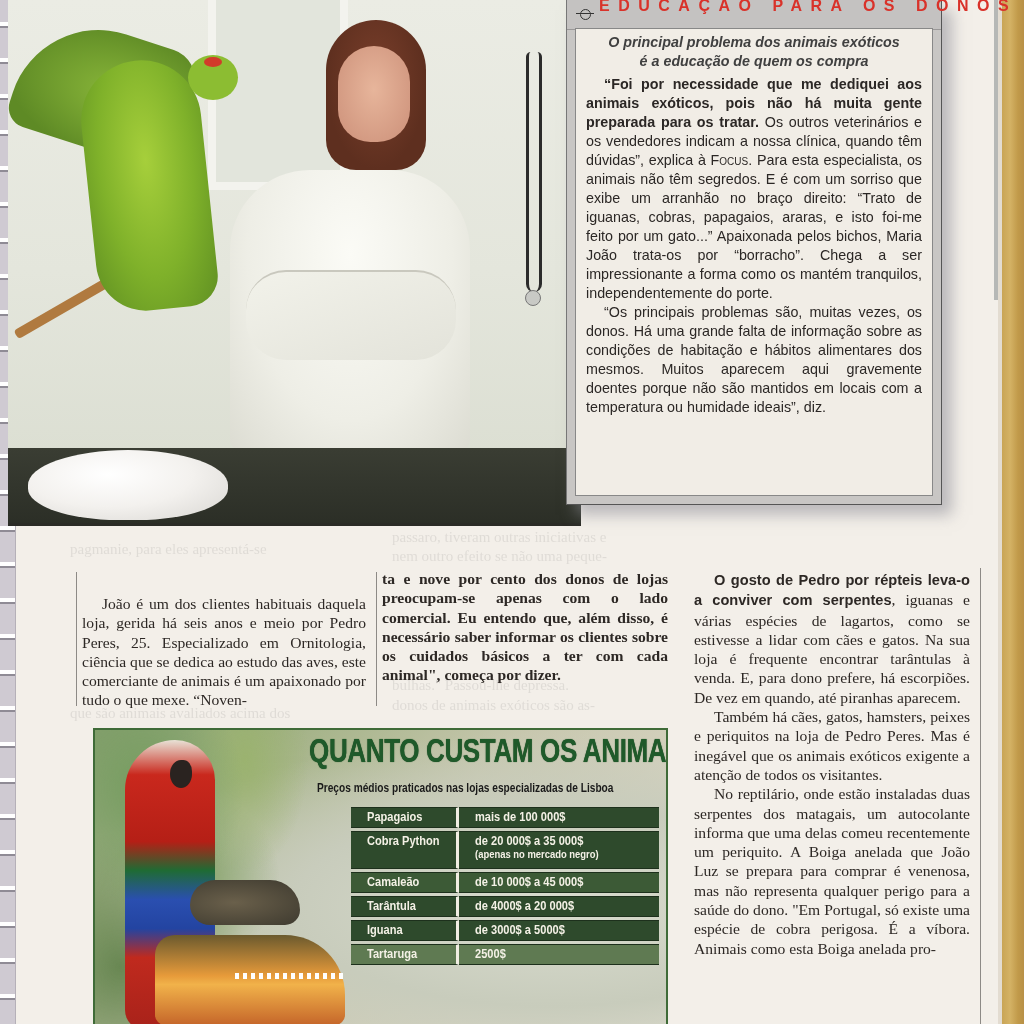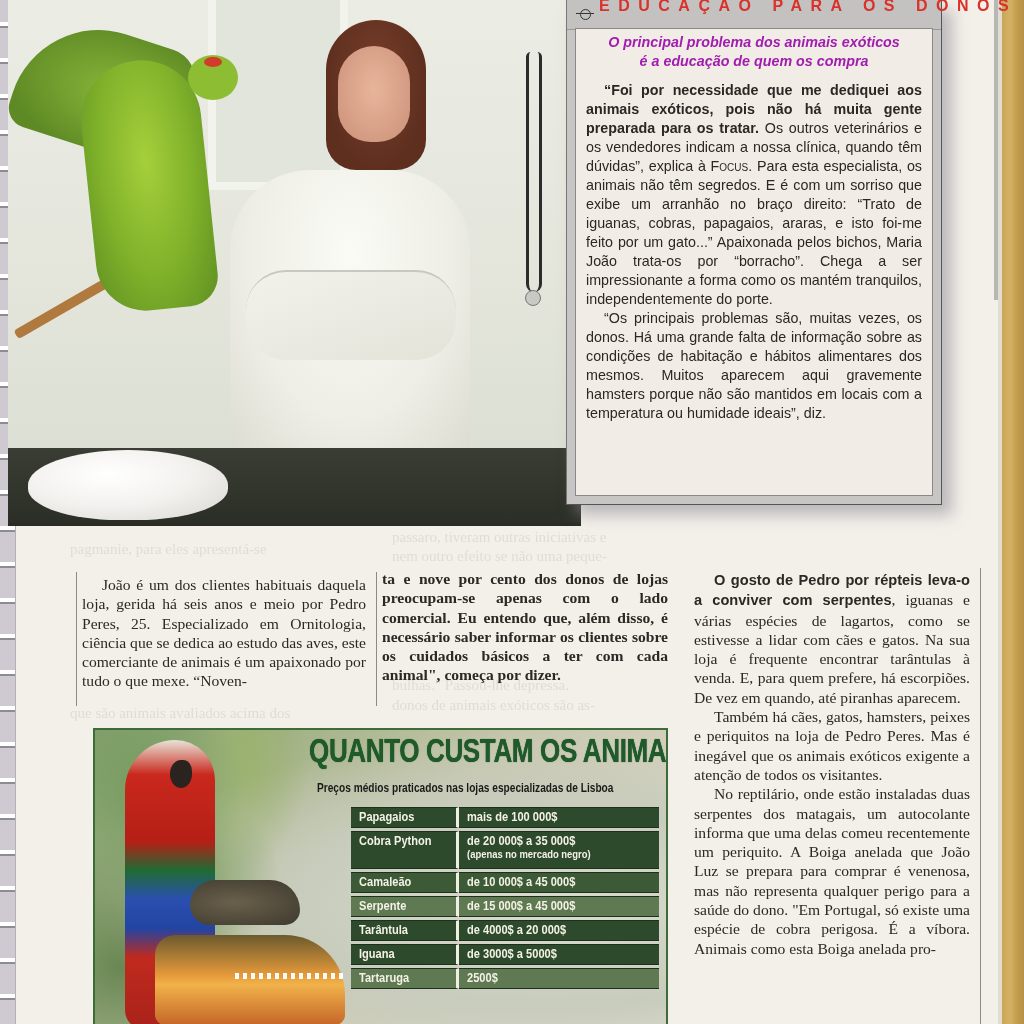--- a/index.html
+++ b/index.html
@@ -141,21 +141,21 @@
   .sidebar-box .inner {
     position: absolute; left: 8px; top: 28px; right: 8px; bottom: 8px;
     background: #f1ede6;
     border: 1px solid #888;
     padding: 4px 10px 6px 10px;
     font-family: "Liberation Sans", sans-serif;
     font-size: 14.3px; line-height: 19px; color: #2b2725;
   }
   .sidebar-box .headline {
     text-align: center; font-style: italic; font-weight: bold;
-    font-size: 14.3px; line-height: 19px; margin-bottom: 10px; color: #a21caf;
+    font-size: 14.3px; line-height: 19px; margin-bottom: 4px; color: #404040;
   }
   .sidebar-box p { text-align: justify; text-indent: 18px; }
   .sidebar-box b { font-weight: bold; }
   .smallcaps { font-variant: small-caps; }
 
   
   .ghost {
     position: absolute; color: rgba(80,80,80,0.12);
     font-family: "Liberation Serif", serif; font-size: 15px; line-height: 19px;
     white-space: nowrap;
@@ -234,21 +234,21 @@
     transform: scaleX(0.78); transform-origin: left top;
     white-space: nowrap;
   }
   .pricebox table {
     position: absolute; left: 256px; top: 74px; width: 308px;
     border-collapse: separate; border-spacing: 0 3px;
     font-family: "Liberation Sans", sans-serif; font-weight: bold;
     font-size: 13.5px; color: #f4f1e6;
   }
   .pricebox td {
-    padding: 1px 0 1px 8px; height: 21px; vertical-align: top;
+    padding: 1px 0 1px 16px; height: 21px; vertical-align: top;
     background: #2e4a2c;
     border-top: 1px solid #1d301c; border-bottom: 1px solid #1d301c;
   }
   .pricebox td.name { width: 108px; border-right: 3px solid #f0ede2; }
   .pricebox td .cond { display: inline-block; transform: scaleX(0.82); transform-origin: left center; white-space: nowrap; }
   .pricebox tr.light td { background: #5f7a52; }
   .pricebox tr.mid td { background: #3c5a36; }
   .pricebox td .note { display: block; font-size: 11.5px; }
 </style>
 </head>
@@ -287,38 +287,38 @@
   <div class="kicker-bar">
     <span class="crosshair"></span>
     <span class="kicker">EDUCAÇAO PARA OS DONOS</span>
   </div>
   <div class="inner">
     <div class="headline">
       <span>O principal problema dos animais exóticos</span><br>
       <span>é a educação de quem os compra</span>
     </div>
     <p><b>“Foi por necessidade que me dediquei aos animais exóticos, pois não há muita gente preparada para os tratar.</b><span> Os outros veterinários e os vendedores indicam a nossa clínica, quando têm dúvidas”, explica à </span><span class="smallcaps">Focus</span><span>. Para esta especialista, os animais não têm segredos. E é com um sorriso que exibe um arranhão no braço direito: “Trato de iguanas, cobras, papagaios, araras, e isto foi-me feito por um gato...” Apaixonada pelos bichos, Maria João trata-os por “borracho”. Chega a ser impressionante a forma como os mantém tranquilos, independentemente do porte.</span></p>
-    <p>“Os principais problemas são, muitas vezes, os donos. Há uma grande falta de informação sobre as condições de habitação e hábitos alimentares dos mesmos. Muitos aparecem aqui gravemente hamsters porque não são mantidos em locais com a temperatura ou humidade ideais”, diz.</p>
+    <p>“Os principais problemas são, muitas vezes, os donos. Há uma grande falta de informação sobre as condições de habitação e hábitos alimentares dos mesmos. Muitos aparecem aqui gravemente doentes porque não são mantidos em locais com a temperatura ou humidade ideais”, diz.</p>
   </div>
 </div>
 
 <div class="col-rule" style="left:76px; top:572px; height:134px;"></div>
 <div class="col-rule" style="left:376px; top:572px; height:134px;"></div>
 <div class="col-rule" style="left:980px; top:568px; height:456px;"></div>
 
-<div class="col" style="left:82px; top:575px; width:284px;">
+<div class="col" style="left:82px; top:594px; width:284px;">
   <p>João é um dos clientes habituais daquela loja, gerida há seis anos e meio por Pedro Peres, 25. Especializado em Ornitologia, ciência que se dedica ao estudo das aves, este comerciante de animais é um apaixonado por tudo o que mexe. “Noven-</p>
 </div>
 
 <div class="col" style="left:382px; top:569px; width:286px;font-weight:bold;">
   <p class="noindent">ta e nove por cento dos donos de lojas preocupam-se apenas com o lado comercial. Eu entendo que, além disso, é necessário saber informar os clientes sobre os cuidados básicos a ter com cada animal", começa por dizer.</p>
 </div>
 
 <div class="col" style="left:694px; top:570px; width:276px;">
-  <p><span class="lead">O gosto de Pedro por répteis leva-o a conviver com serpentes</span><span>, iguanas e várias espécies de lagartos, como se estivesse a lidar com cães e gatos. Na sua loja é frequente encontrar tarântulas à venda. E, para quem prefere, há escorpiões. De vez em quando, até piranhas aparecem.</span></p>
+  <p><span class="lead">O gosto de Pedro por répteis leva-o a conviver com serpentes</span><span>, iguanas e várias espécies de lagartos, como se estivesse a lidar com cães e gatos. Na sua loja é frequente encontrar tarântulas à venda. E, para dono prefere, há escorpiões. De vez em quando, até piranhas aparecem.</span></p>
   <p>Também há cães, gatos, hamsters, peixes e periquitos na loja de Pedro Peres. Mas é inegável que os animais exóticos exigente a atenção de todos os visitantes.</p>
   <p>No reptilário, onde estão instaladas duas serpentes dos matagais, um autocolante informa que uma delas comeu recentemente um periquito. A Boiga anelada que João Luz se prepara para comprar é venenosa, mas não representa qualquer perigo para a saúde do dono. "Em Portugal, só existe uma espécie de cobra perigosa. É a víbora. Animais como esta Boiga anelada pro-</p>
 </div>
 
 <div class="pricebox">
   <div class="leaves"></div>
   <div class="macaw"></div>
   <div class="chameleon"></div>
   <div class="croc"></div>
   <div class="title">QUANTO CUSTAM OS ANIMAIS?</div>
@@ -330,24 +330,20 @@
         <td><span class="cond">mais de 100 000$</span></td>
       </tr>
       <tr>
         <td class="name" style="height:38px;"><span class="cond">Cobra Python</span></td>
         <td style="height:38px;"><span class="cond">de 20 000$ a 35 000$</span><span class="cond note">(apenas no mercado negro)</span></td>
       </tr>
       <tr class="mid">
         <td class="name"><span class="cond">Camaleão</span></td>
         <td><span class="cond">de 10 000$ a 45 000$</span></td>
       </tr>
-      <tr class="light">
-        <td class="name"><span class="cond">Serpente</span></td>
-        <td><span class="cond">de 15 000$ a 45 000$</span></td>
-      </tr>
       <tr>
         <td class="name"><span class="cond">Tarântula</span></td>
         <td><span class="cond">de 4000$ a 20 000$</span></td>
       </tr>
       <tr>
         <td class="name"><span class="cond">Iguana</span></td>
         <td><span class="cond">de 3000$ a 5000$</span></td>
       </tr>
       <tr class="light">
         <td class="name"><span class="cond">Tartaruga</span></td>

